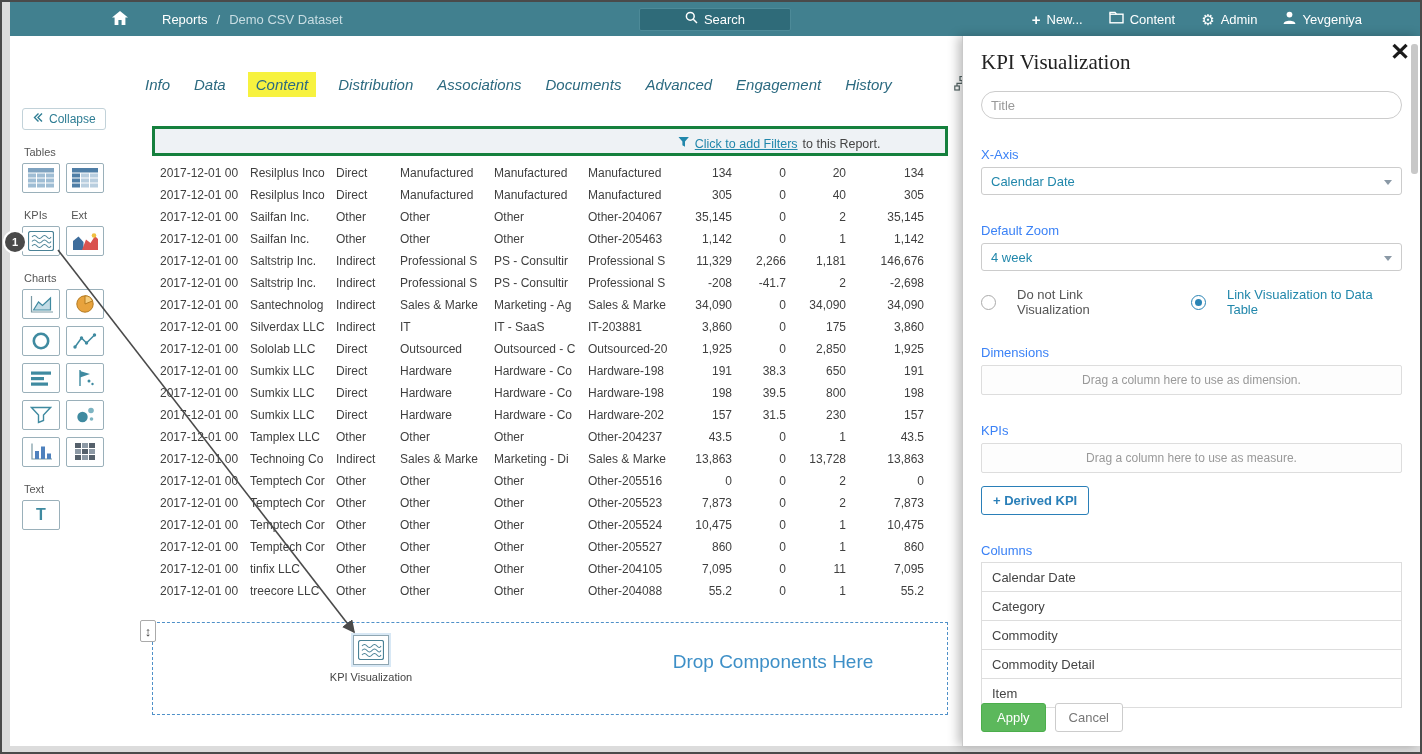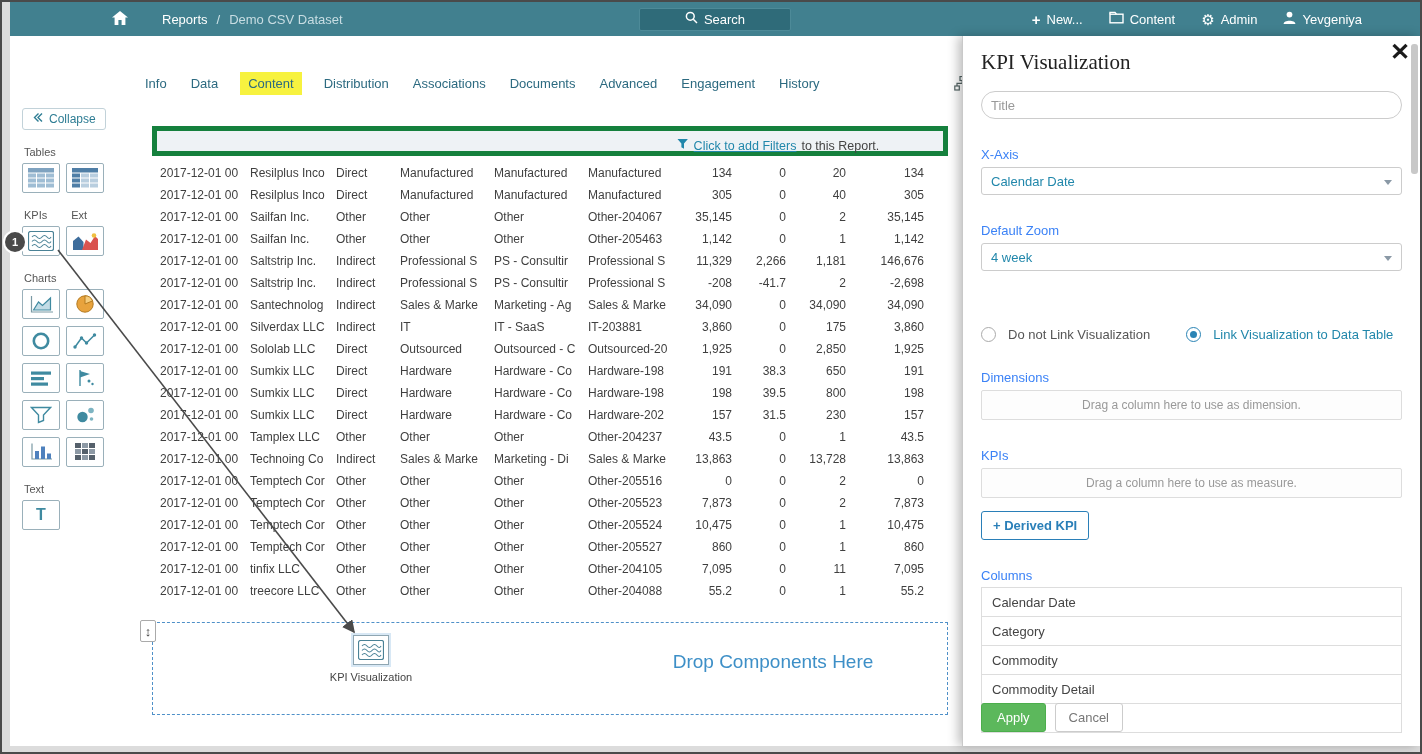--- a/index.html
+++ b/index.html
@@ -13,38 +13,38 @@
   .crumb-sec { color:#fff;margin-left:25px; }
   .crumb-sep { color:#cfe3e8; }
   .crumb-page { color:#c8dde3; }
   .nav-search { position:absolute; left:50%; transform:translateX(-50%); width:152px; height:23px; background:#2f6b79; border:1px solid #4d8a98; border-radius:2px; display:flex; align-items:center; justify-content:center; gap:6px; cursor:pointer; }
   .nav-right { margin-left:auto; display:flex; align-items:center; gap:26px; padding-right:58px; }
   .nav-action { display:flex; align-items:center; gap:6px; cursor:pointer; white-space:nowrap; }
   .plus-glyph { font-weight:bold; font-size:15px; line-height:1; }
   .gear-glyph { font-size:15px; line-height:1; }
 
   
-  .tabsbar { position:absolute; left:133px; top:70px; display:flex; gap:20px; font-size:13px; color:#2c6a80; z-index:5; }
+  .tabsbar { position:absolute; left:133px; top:70px; display:flex; gap:20px; font-size:15px; color:#2c6a80; z-index:5;font-style:italic; }
   .tab { cursor:pointer; padding:4px 2px; }
   .tab.active { background:#f7f23f; padding:4px 8px; }
   .hier-icon { position:absolute; left:944px; top:74px; z-index:4; }
 
   
   .sidebar { position:absolute; left:12px; top:106px; width:128px; z-index:5; }
   .collapse-btn { display:inline-flex; align-items:center; gap:6px; border:1px solid #c2d2d9; border-radius:3px; background:#fff; color:#2e7d94; font-size:12px; padding:3px 9px; cursor:pointer; }
   .side-label { font-size:11px; color:#555; margin:16px 2px 5px; }
   .side-label.double { display:flex; gap:24px; }
   .icon-row { display:flex; gap:6px; }
   .icon-grid { display:grid; grid-template-columns:38px 38px; gap:7px 6px; }
   .icon-box { width:38px; height:30px; border:1px solid #9ab0ba; border-radius:2px; background:#fff; display:flex; align-items:center; justify-content:center; cursor:pointer; }
   .t-glyph { color:#3f8aa0; font-size:16px; font-weight:bold; }
 
   
   .main { position:absolute; left:142px; top:124px; width:796px; z-index:1; }
-  .filter-bar { position:relative; height:30px; background:#eef2f5; border:5px solid #15803d; }
+  .filter-bar { position:relative; height:30px; background:#eef2f5; border:3px solid #15803d; }
   .filter-inner { position:absolute; left:79%; top:7px; transform:translateX(-50%); white-space:nowrap; font-size:12.5px; color:#444; display:flex; align-items:center; gap:5px; }
   .filter-link { color:#2187ab; text-decoration:underline; cursor:pointer; }
   .data-table { border-collapse:collapse; table-layout:fixed; width:768px; margin-top:6px; font-size:12px; color:#3f3f3f; }
   .data-table td { height:22px; padding:0 4px 0 8px; white-space:nowrap; overflow:hidden; }
   .data-table td.num { text-align:right; padding-right:14px; }
 
   
   .dropzone { position:absolute; left:0; top:496px; width:796px; height:93px; border:1px dashed #4f90c8; background:#fff; }
   .dz-handle { position:absolute; left:-12px; top:494px; width:16px; height:22px; border:1px solid #aaa; background:#fff; border-radius:2px; font-size:13px; color:#333; display:flex; align-items:center; justify-content:center; cursor:ns-resize; z-index:6; }
   .dz-kpi { position:absolute; left:200px; top:12px; width:36px; height:30px; border:1px solid #8fa6b2; box-shadow:0 0 0 2px #d8e8f5; background:#fff; display:flex; align-items:center; justify-content:center; }
@@ -58,21 +58,21 @@
   
   .panel { position:absolute; top:34px; right:0; width:458px; bottom:6px; background:#fff; border-left:1px solid #c9c9c9; box-shadow:-4px 0 10px rgba(0,0,0,0.25); z-index:40; padding:0 18px; }
   .panel-close { position:absolute; top:2px; right:10px; font-size:24px; font-weight:bold; color:#1a1a1a; cursor:pointer; line-height:1.2; }
   .panel-title { font-family:"Liberation Serif", serif; font-weight:normal; font-size:21px; color:#222; margin:14px 0 16px; }
   .pinput { width:100%; height:28px; border:1px solid #ccc; border-radius:14px; padding:0 9px; font-size:13px; color:#333; }
   .pinput::placeholder { color:#999; }
   .plabel { font-size:13px; color:#3b82f6; margin:28px 0 5px; }
   .pselect { position:relative; width:100%; height:28px; border:1px solid #ccc; border-radius:3px; padding:6px 24px 0 9px; font-size:13px; color:#2187ab; cursor:pointer; }
   .chev { position:absolute; right:9px; top:12px; width:0; height:0; border-left:4px solid transparent; border-right:4px solid transparent; border-top:5px solid #8a99a6; }
   .radio-row { display:flex; align-items:center; gap:36px; margin:16px 0 4px; }
-  .radio-opt { display:flex; align-items:center; gap:12px; font-size:13px; cursor:pointer;margin-top:40px; }
+  .radio-opt { display:flex; align-items:center; gap:21px; font-size:13px; cursor:pointer; }
   .radio { position:relative; width:15px; height:15px; border:1px solid #aaa; border-radius:50%; background:#fff; flex:none; }
   .radio.checked { border-color:#2a84b5; }
   .radio.checked::after { content:""; position:absolute; left:3px; top:3px; width:7px; height:7px; border-radius:50%; background:#2a84b5; }
   .radio-lbl.gray { color:#555; }
   .radio-lbl.blue { color:#2187ab; }
   .drop-hint { height:30px; border:1px solid #ddd; border-radius:2px; background:#fdfdfd; display:flex; align-items:center; justify-content:center; font-size:12px; color:#999; }
   .derived-btn { margin-top:13px; border:1px solid #2a7fb8; color:#2a7fb8; background:#fff; font-weight:bold; font-size:13px; padding:6px 11px; border-radius:3px; cursor:pointer; font-family:"Liberation Sans", sans-serif; }
   .columns-list { margin-top:2px; }
   .col-item { height:30px; line-height:29px; border:1px solid #ddd; margin-top:-1px; padding:0 10px; font-size:13px; color:#444; background:#fff; cursor:grab; }
   .panel-footer { position:absolute; left:18px; bottom:14px; display:flex; gap:9px; }

